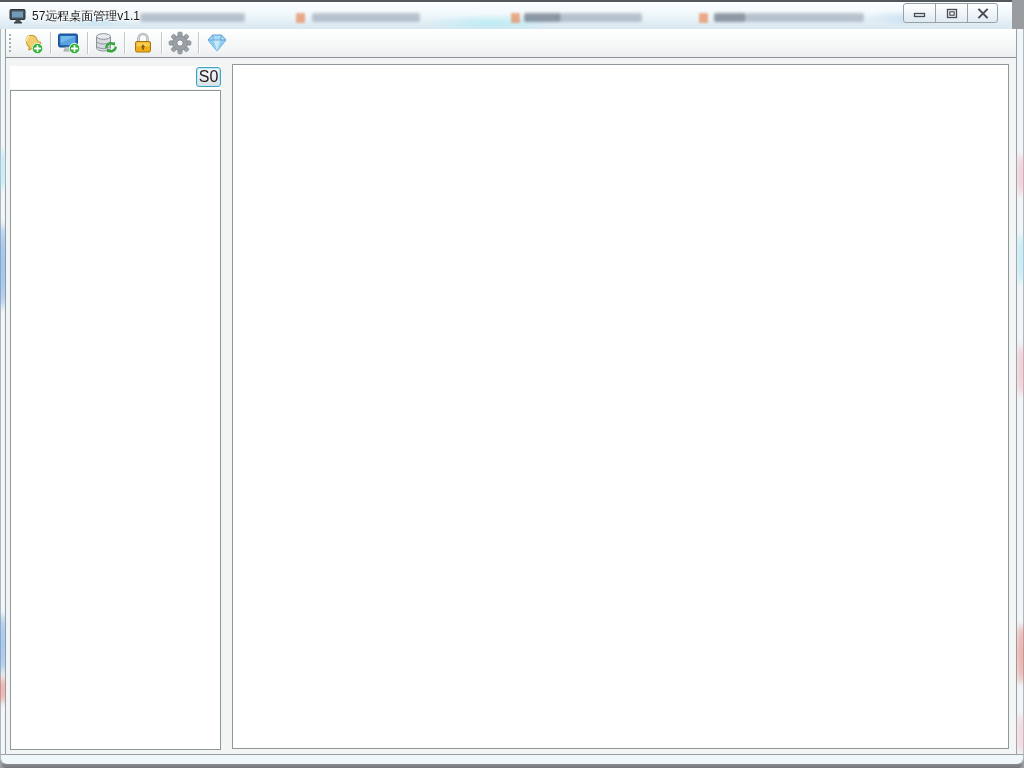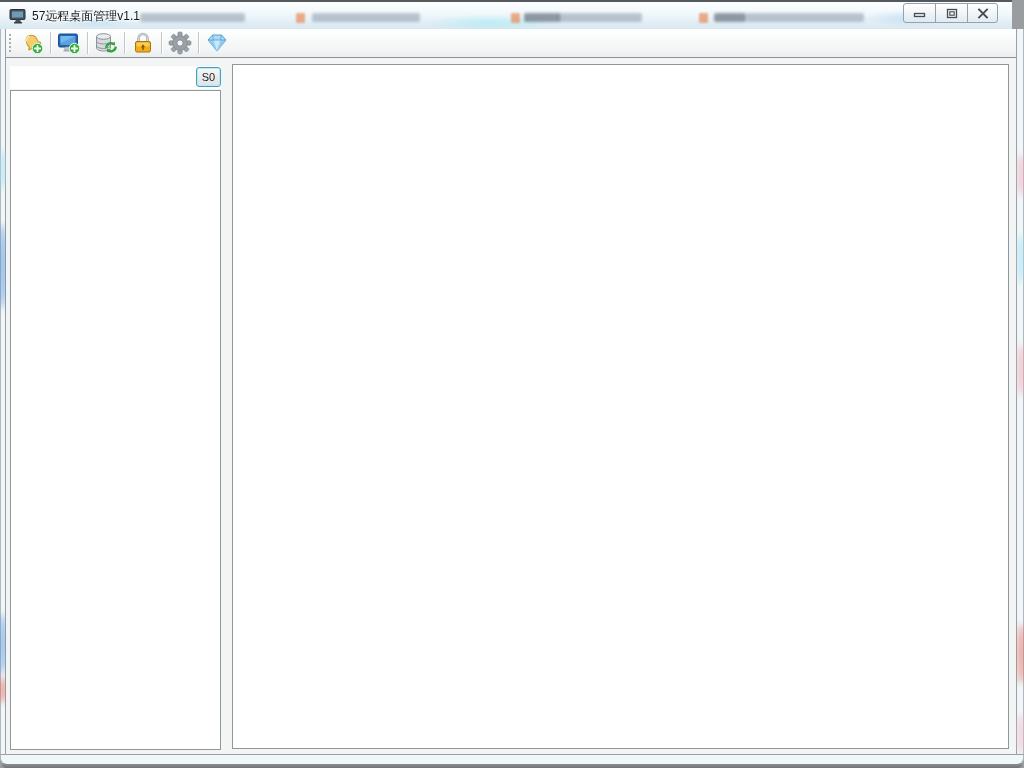--- a/index.html
+++ b/index.html
@@ -82,21 +82,21 @@
   .tb-sep{width:1px;height:22px;background:#c3c8cc;box-shadow:1px 0 0 #ffffff;margin:0 3px;}
 
   .left-strip{
     position:absolute;left:4px;top:37px;width:211px;height:23px;background:#ffffff;
   }
   .s0-btn{
     position:absolute;left:190px;top:38px;width:25px;height:20px;
     border:1px solid #41a3c4;border-radius:3px;box-sizing:border-box;
     background:linear-gradient(to bottom,#f7f8f8,#dee2e5);
     box-shadow:0 0 0 1px #c2e7f2 inset;
-    font-size:11px;color:#1c1c1c;display:flex;align-items:center;justify-content:center;
+    font-size:16px;color:#1c1c1c;display:flex;align-items:center;justify-content:center;
     font-family:"Liberation Sans","DejaVu Sans",sans-serif;
   }
   .left-panel{
     position:absolute;left:4px;top:61px;width:211px;bottom:4px;
     background:#ffffff;border:1px solid #8f969c;box-sizing:border-box;
   }
   .right-panel{
     position:absolute;left:226px;right:7px;top:35px;bottom:5px;
     background:#ffffff;border:1px solid #8f969c;box-sizing:border-box;
   }

